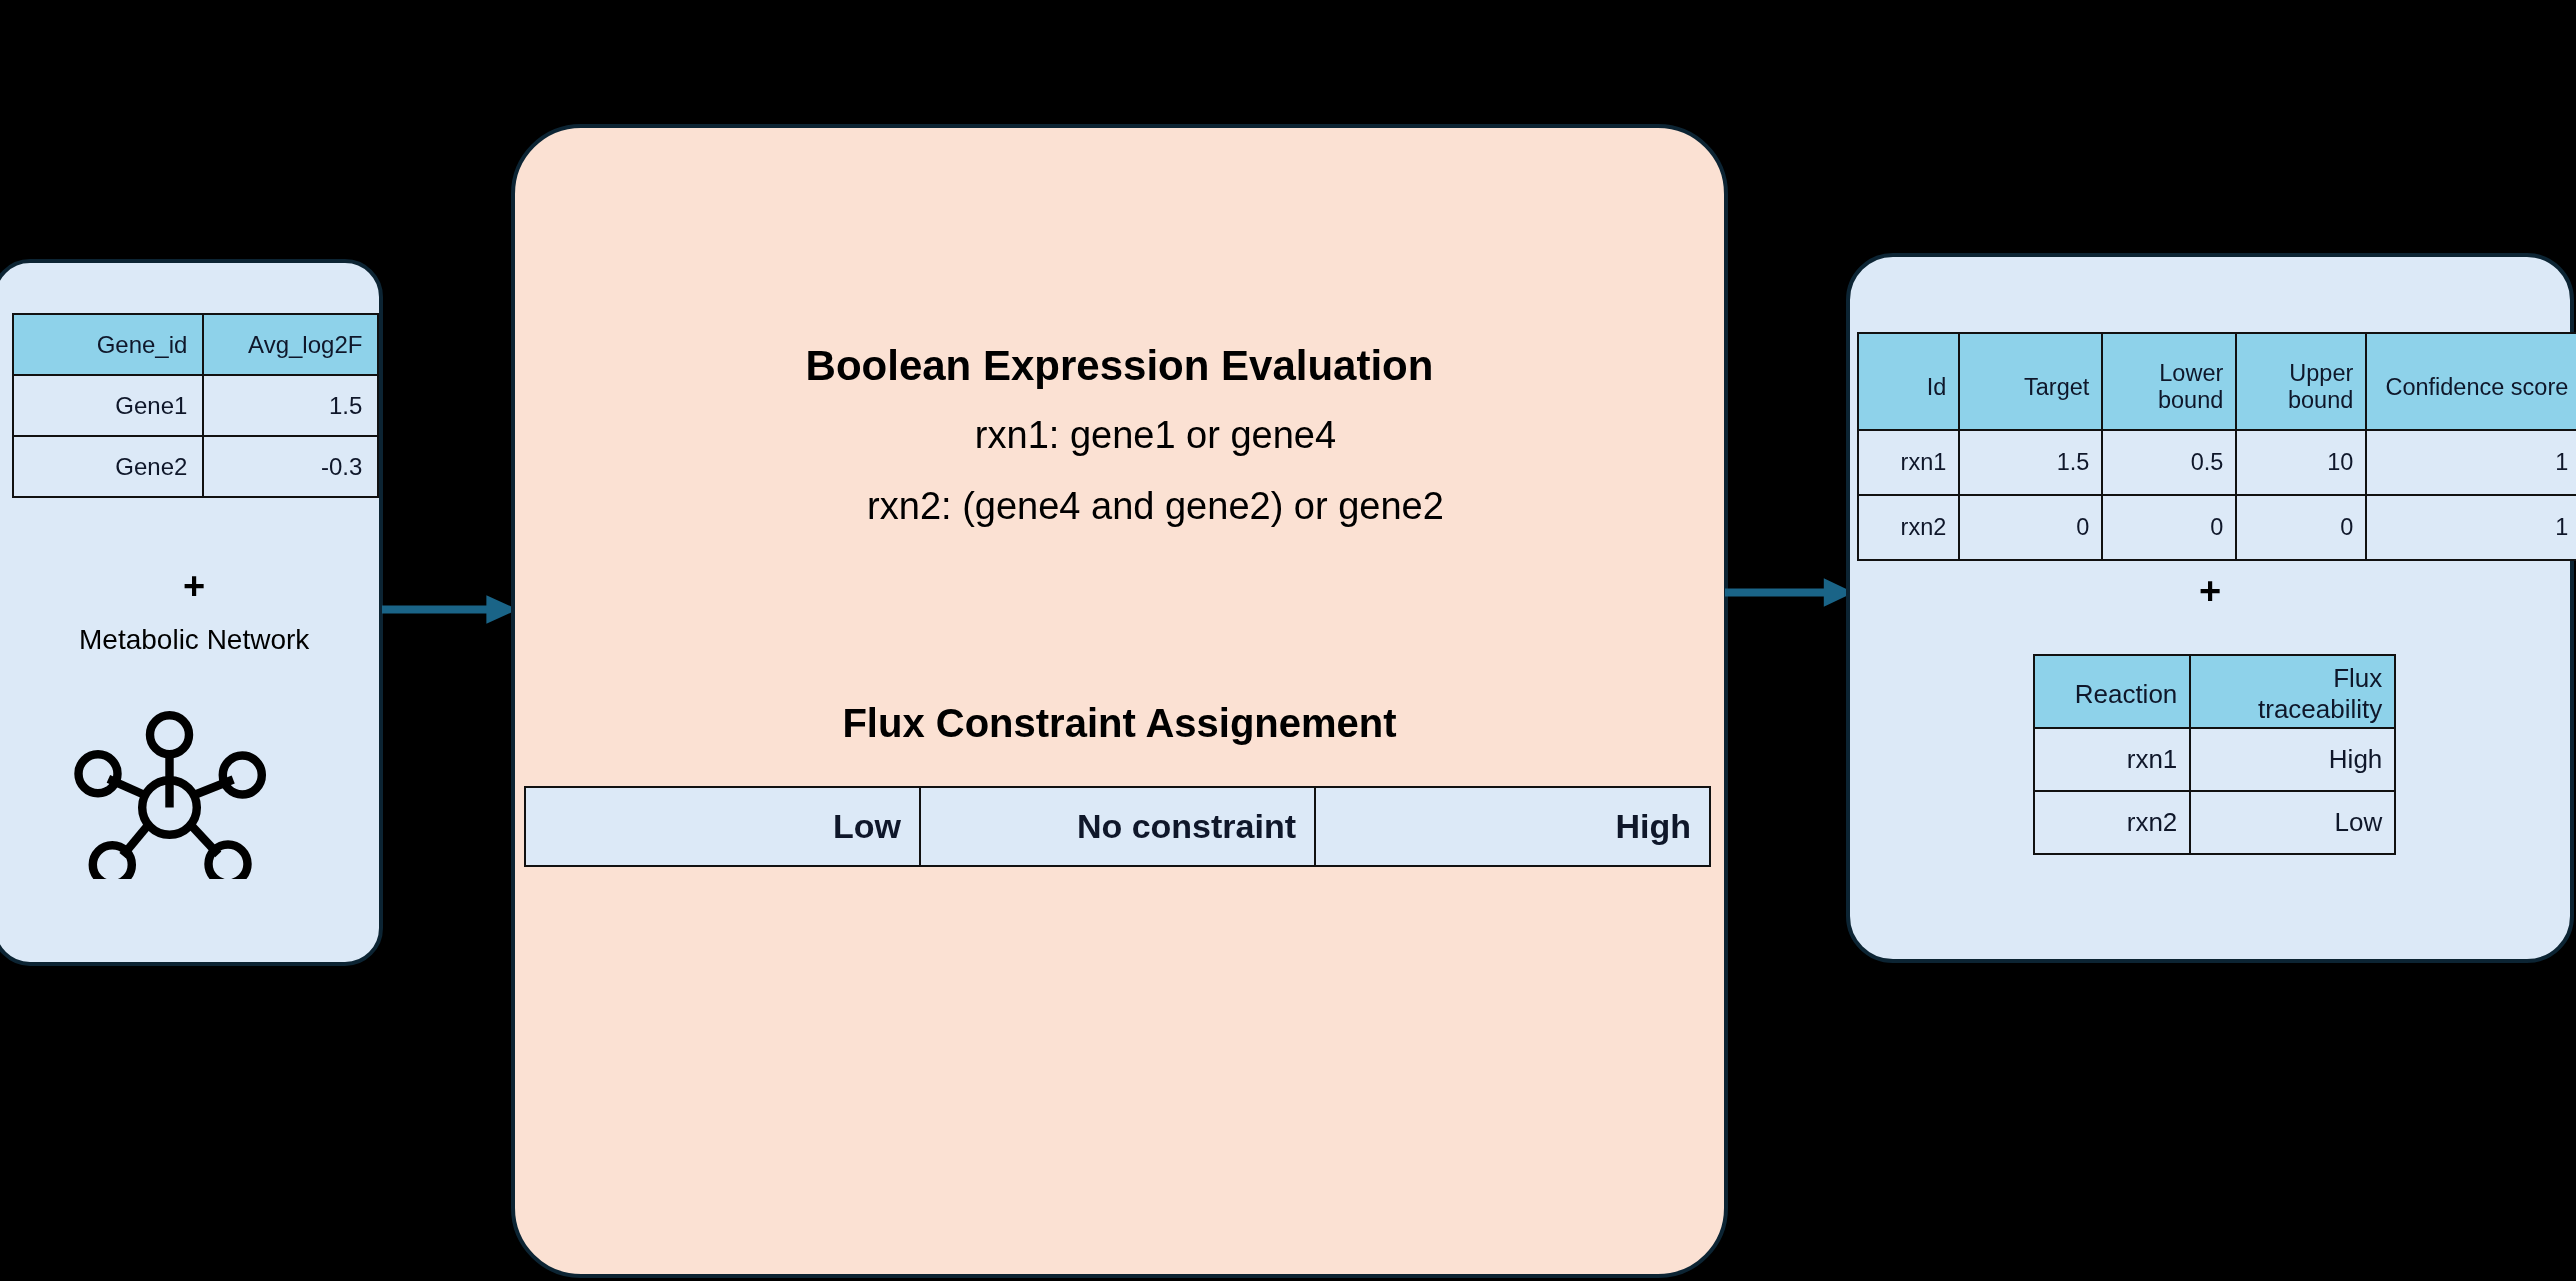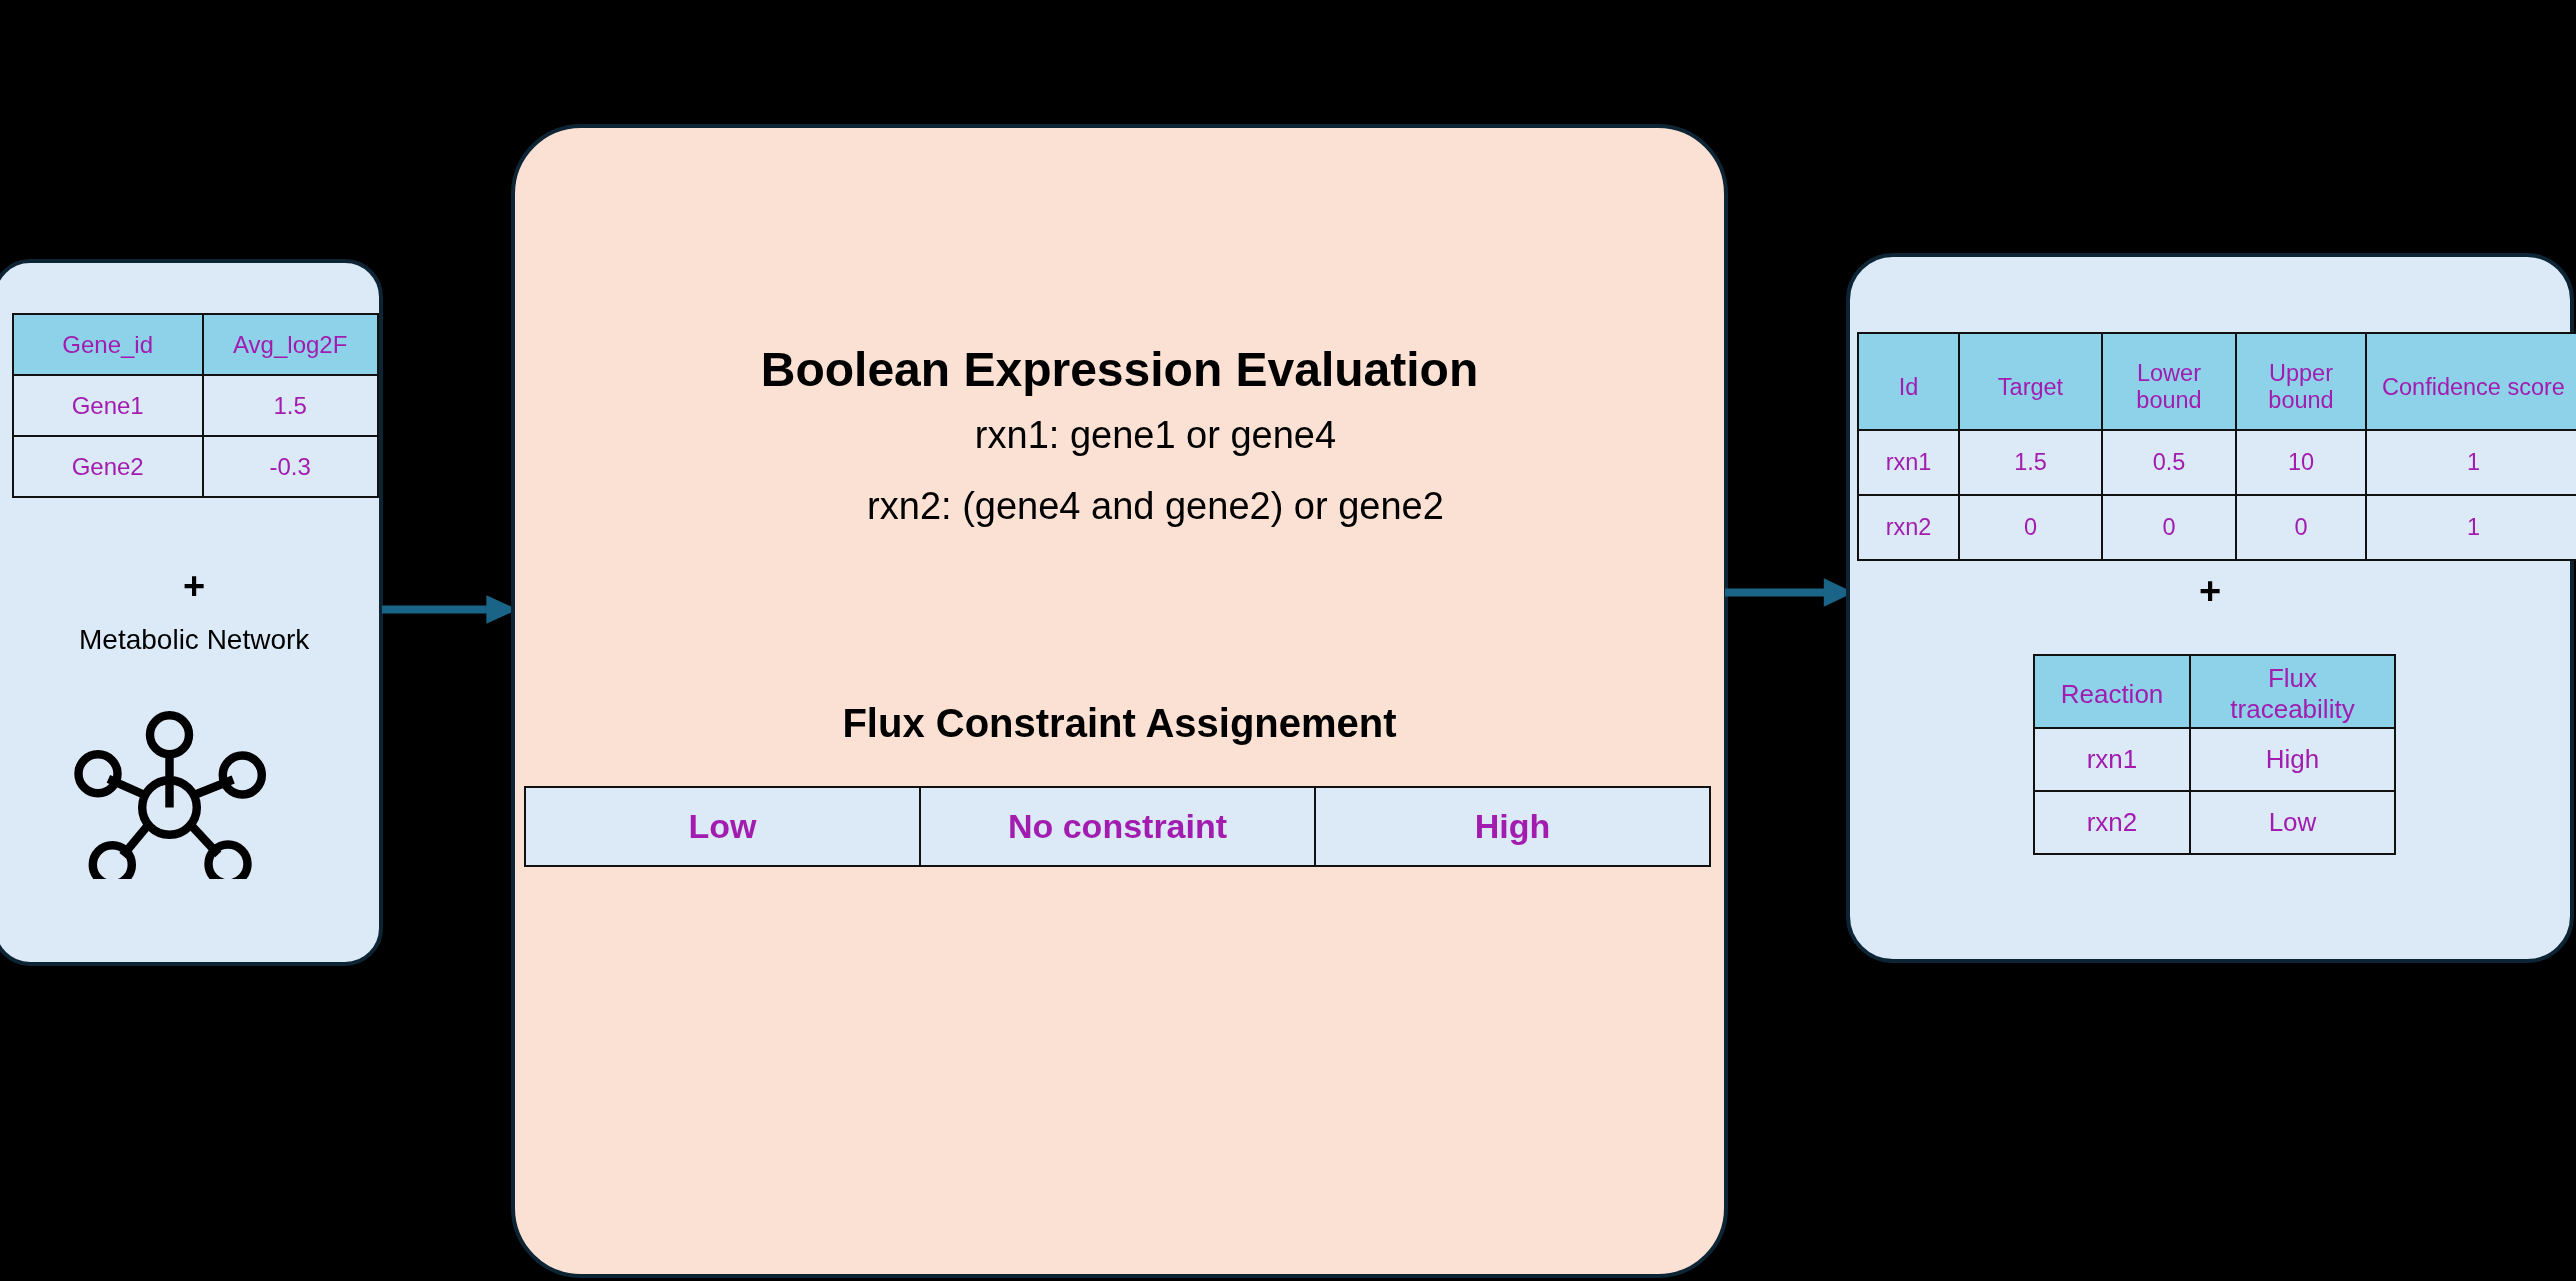--- a/index.html
+++ b/index.html
@@ -52,24 +52,24 @@
 
   
   table.grid {
     position: absolute;
     border-collapse: collapse;
     table-layout: fixed;
   }
   table.grid th,
   table.grid td {
     border: 2.6px solid #111111;
-    text-align: center;
+    text-align: right;
     vertical-align: middle;
     font-weight: normal;
-    color: #a21caf;
+    color: #0f172a;
     background: #dce9f7;
   }
   table.grid th {
     background: #8ed2ea;
   }
 
   
   .gene-table {
     left: 11.7px;
     top: 313px;
@@ -120,21 +120,21 @@
   .heading {
     position: absolute;
     text-align: center;
     font-weight: bold;
     color: #000000;
   }
   .boolean-heading {
     left: 511px;
     top: 342px;
     width: 1217px;
-    font-size: 48px;
+    font-size: 42px;
   }
   .expr-line {
     position: absolute;
     text-align: center;
     color: #000000;
     font-size: 38px;
     padding-left: 36px;
   }
   .expr1 { left: 511px; top: 414px; width: 1217px; }
   .expr2 { left: 511px; top: 485px; width: 1217px; }

